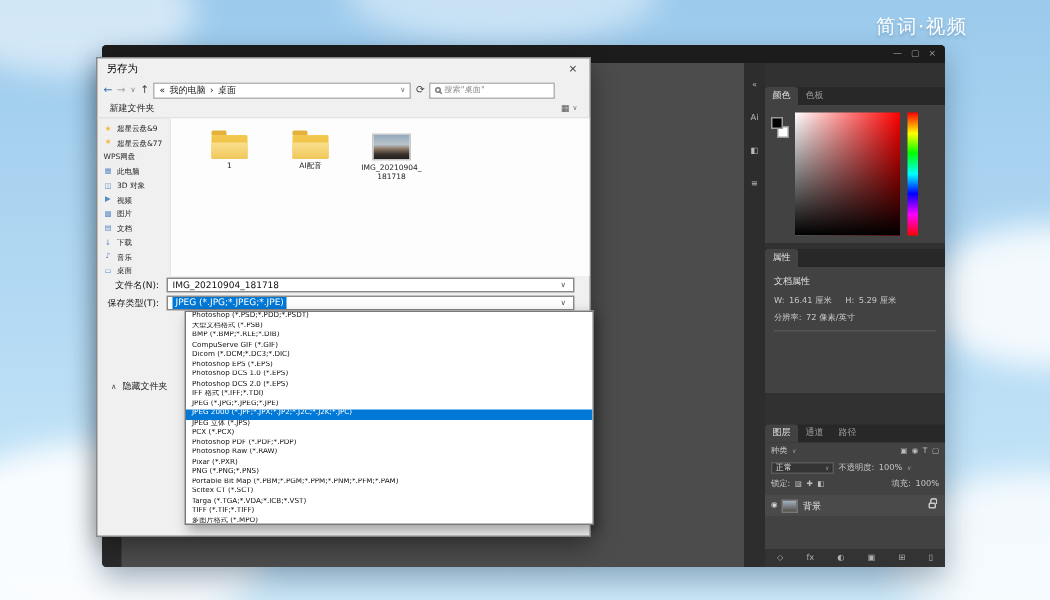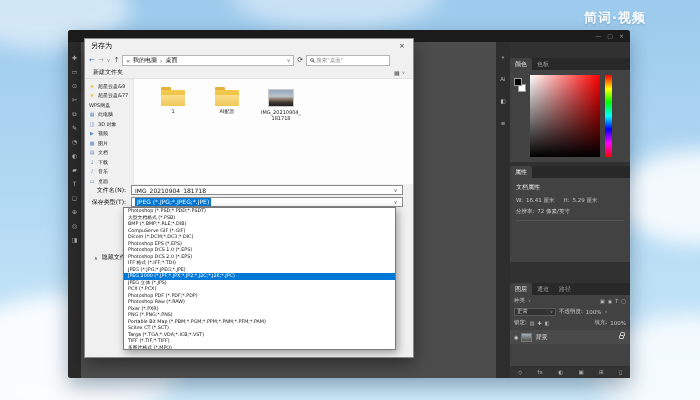--- a/index.html
+++ b/index.html
@@ -5,21 +5,21 @@
   *{margin:0;padding:0;box-sizing:border-box}
   html,body{width:700px;height:400px;overflow:hidden;font-family:"DejaVu Sans","Liberation Sans",sans-serif}
   .stage{position:relative;width:700px;height:400px;overflow:hidden;
     background:linear-gradient(180deg,#9ccaec 0%,#b5dbf4 55%,#cde9f9 100%)}
   .cloud{position:absolute;background:#fff;border-radius:50%;filter:blur(10px)}
   .c1{left:-50px;top:295px;width:230px;height:130px;opacity:.9}
   .c2{left:615px;top:150px;width:170px;height:95px;opacity:.85}
   .c3{left:-40px;top:-35px;width:170px;height:85px;opacity:.55}
   .c4{left:595px;top:315px;width:190px;height:110px;opacity:.8}
   .c5{left:230px;top:-45px;width:210px;height:75px;opacity:.45}
-  .watermark{position:absolute;left:584px;top:9px;font-size:13px;font-weight:bold;color:#fff;letter-spacing:1px;text-shadow:0 1px 2px rgba(80,130,170,.5)}
+  .watermark{position:absolute;left:584px;top:9px;font-size:13px;font-weight:normal;color:#fff;letter-spacing:1px;text-shadow:0 1px 2px rgba(80,130,170,.5)}
 
   
   .ps{position:absolute;left:68px;top:30px;width:562px;height:348px;background:#383838;border-radius:3px;box-shadow:0 8px 20px rgba(30,60,90,.4);z-index:10}
   .ps-title{position:absolute;left:0;top:0;right:0;height:12px;background:#1c1c1c;border-radius:3px 3px 0 0}
   .ps-ctl{position:absolute;right:6px;top:2px;display:flex;gap:6px;font-size:6px;color:#9b9b9b;line-height:8px}
   .ps-tools{position:absolute;left:0;top:12px;width:13px;bottom:0;background:#2a2a2a;display:flex;flex-direction:column;align-items:center;padding-top:12px;gap:7px;border-radius:0 0 0 3px}
   .ps-tools span{font-size:6px;color:#b5b5b5;line-height:7px}
   .ps-canvas{position:absolute;left:13px;top:12px;right:134px;bottom:0;background:#4c4c4c}
   .ps-strip{position:absolute;right:120px;top:12px;width:14px;bottom:0;background:#2d2d2d;display:flex;flex-direction:column;align-items:center;gap:16px;padding-top:12px}
   .ps-strip span{font-size:5.5px;color:#b9b9b9}
@@ -49,21 +49,21 @@
   .mini-sel{display:flex;align-items:center;justify-content:space-between;width:42px;height:8px;background:#333;border:1px solid #585858;font-size:5.5px;color:#ddd;padding:0 2px}
   .layer-row{display:flex;align-items:center;gap:3px;height:14px;background:#4a4a4a;padding:0 4px;font-size:6px;color:#e2e2e2;margin-top:2px}
   .lthumb{width:11px;height:9px;background:linear-gradient(180deg,#9fb0bd,#54504a);border:1px solid #787878}
   .mlock{width:5px;height:4px;border:1px solid #c9c9c9;border-radius:1px;position:relative;margin-left:auto;margin-right:2px}
   .mlock::before{content:"";position:absolute;width:3px;height:3px;border:1px solid #c9c9c9;border-bottom:none;border-radius:2px 2px 0 0;top:-4px;left:0}
   .lbar{display:flex;align-items:center;justify-content:space-between;height:12px;background:#333;padding:0 8px;position:absolute;bottom:0;left:0;right:0}
   .lbar span{font-size:5.5px;color:#b0b0b0}
   .leye{font-size:5px;color:#d5d5d5}
 
   
-  .dlg{position:absolute;left:84px;top:38px;width:330px;height:320px;background:#f0f0f0;border:1px solid #898989;box-shadow:0 6px 16px rgba(0,0,0,.4);z-index:20}
+  .dlg{position:absolute;left:64px;top:38px;width:330px;height:320px;background:#f0f0f0;border:1px solid #898989;box-shadow:0 6px 16px rgba(0,0,0,.4);z-index:20}
   .dtitle{display:flex;align-items:center;height:14px;padding-left:6px;font-size:7px;color:#000}
   .dclose{margin-left:auto;width:22px;height:14px;display:flex;align-items:center;justify-content:center;font-size:7px;color:#333}
   .dnav{display:flex;align-items:center;height:14px;padding:0 4px;gap:3px}
   .nbtn{font-size:7px;line-height:10px;color:#3c74b8}
   .nbtn.fwd{color:#a9a9a9}
   .nbtn.dd{font-size:5px;color:#8a8a8a}
   .nbtn.up{color:#444}
   .crumb{display:flex;align-items:center;gap:3px;width:172px;height:11px;background:#fff;border:1px solid #b5b5b5;font-size:6px;color:#222;padding:0 3px;white-space:nowrap;overflow:hidden}
   .crumb .cdd{margin-left:auto;font-size:5px;color:#777}
   .nrefresh{font-size:7px;color:#444}

